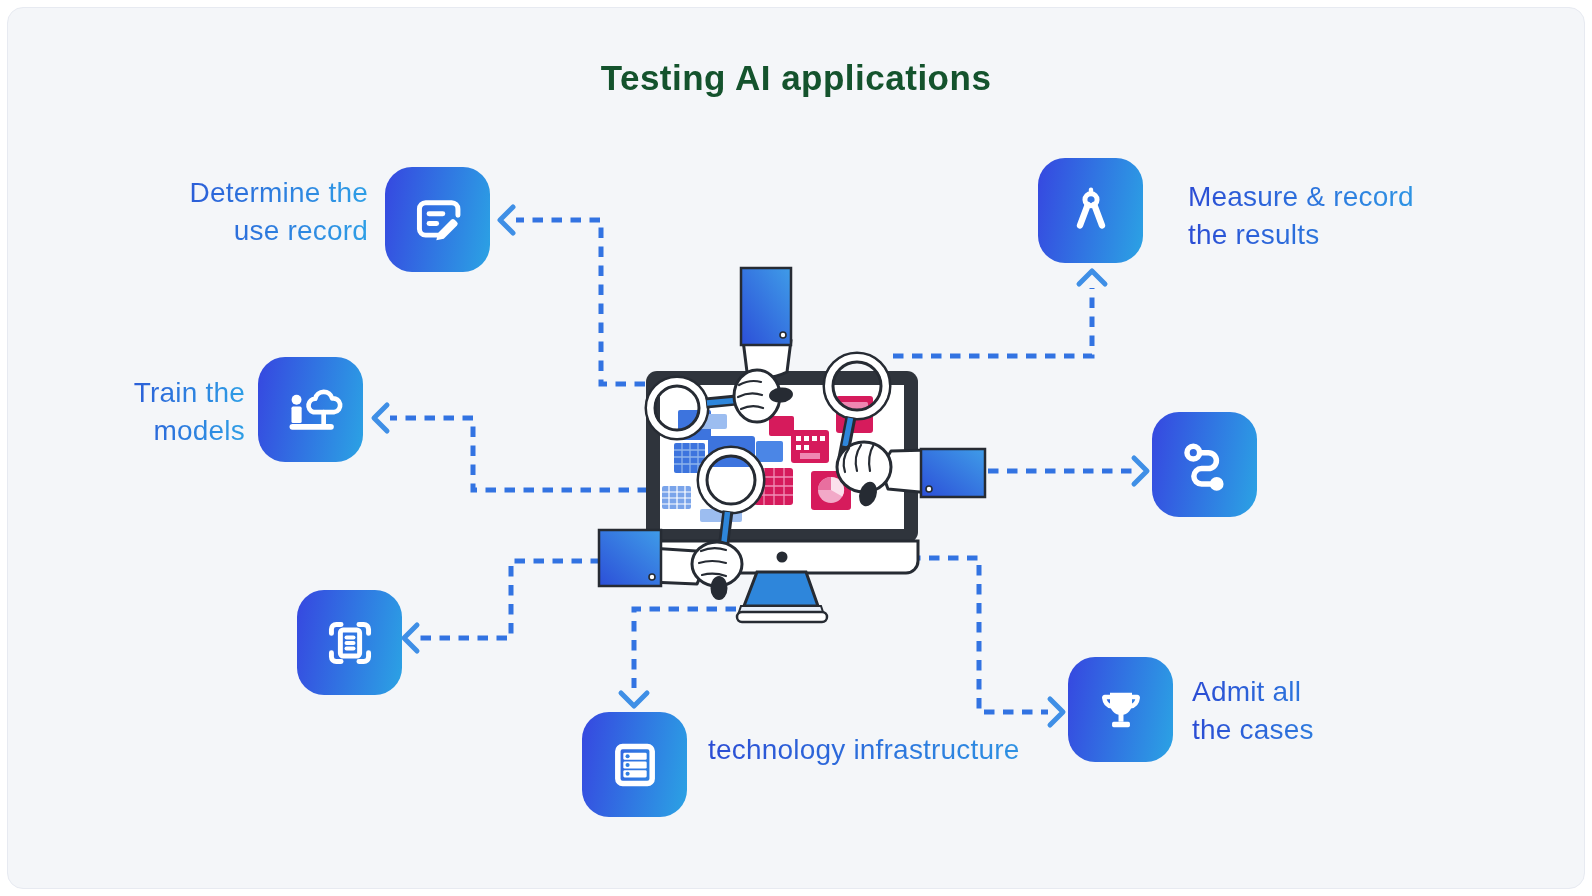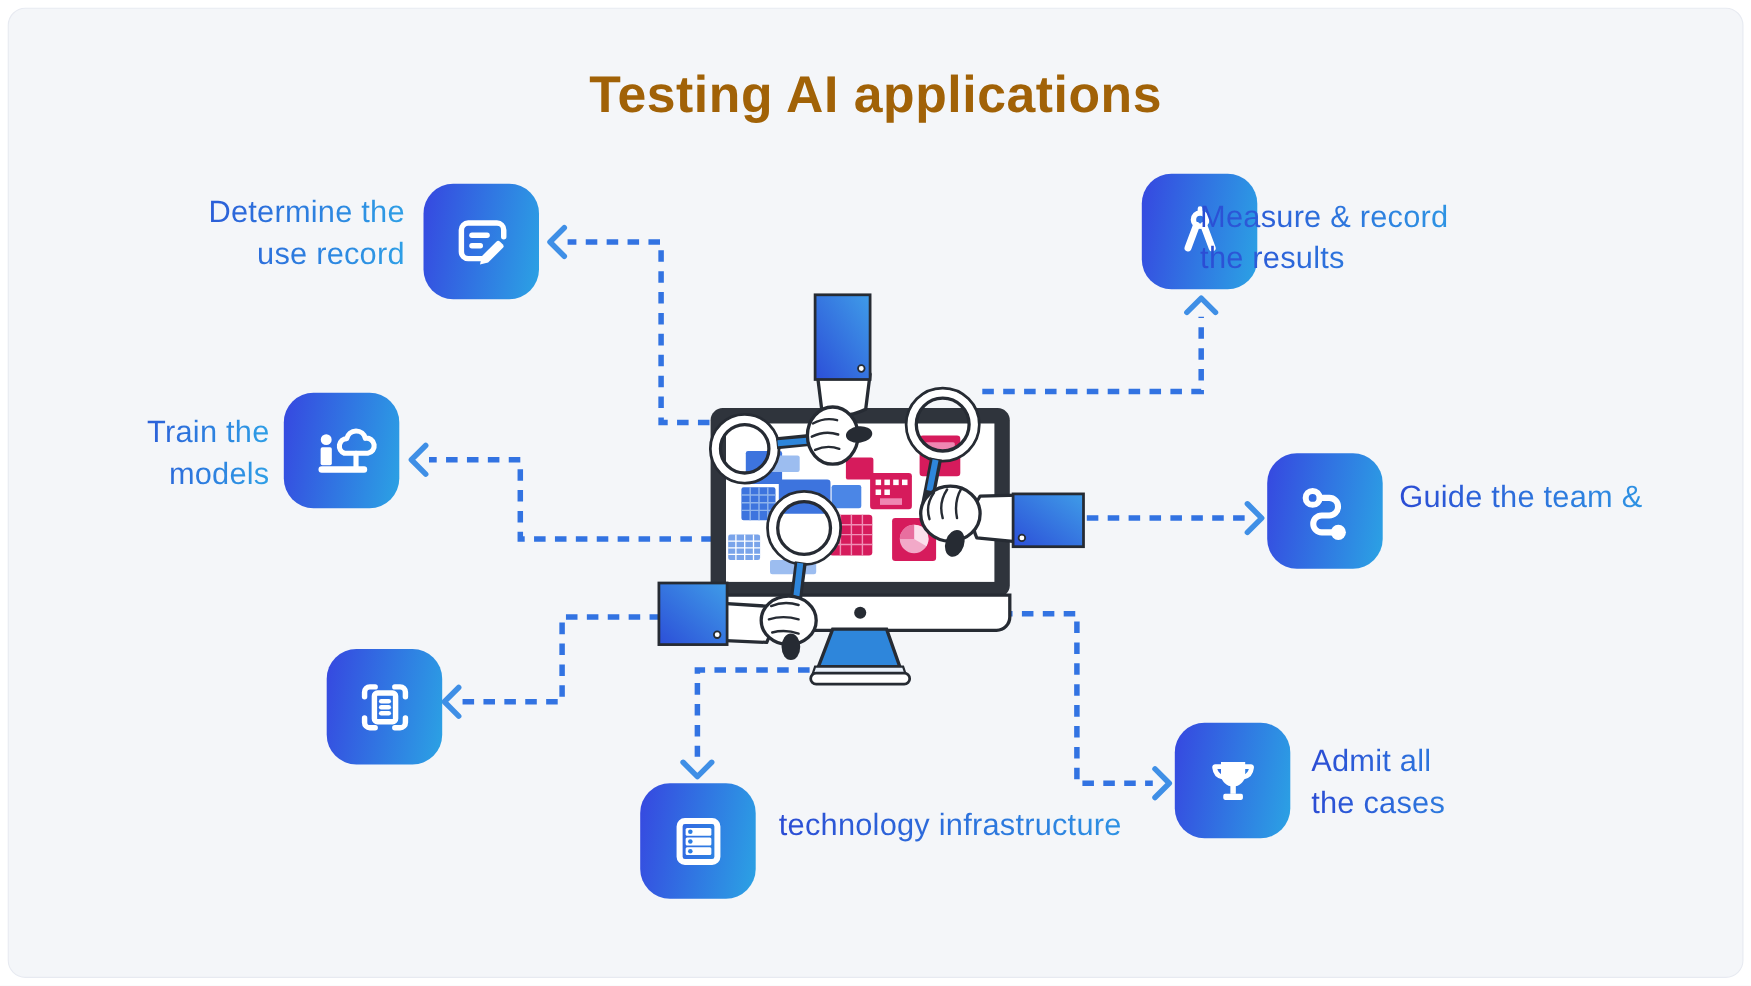--- a/index.html
+++ b/index.html
@@ -9,21 +9,21 @@
     background:#ffffff;
     font-family:"Liberation Sans","DejaVu Sans",sans-serif;
     overflow:hidden;
   }
   .canvas{
     position:absolute;left:7px;top:7px;width:1576px;height:880px;
     background:#f4f6f9;border:1px solid #e7eaf1;border-radius:16px;
   }
   .page-title{
     position:absolute;left:0;right:0;top:58px;
-    text-align:center;font-size:47px;font-weight:700;color:#a16207;
+    text-align:center;font-size:35px;font-weight:700;color:#14532d;
     letter-spacing:0.5px;
   }
   .icon-box{
     position:absolute;width:105px;height:105px;border-radius:27px;
     background:linear-gradient(100deg,#3647e0 0%,#2ba3e4 100%);
     display:flex;align-items:center;justify-content:center;
   }
   .icon-box svg{width:66px;height:66px;display:block;}
   .label{
     position:absolute;font-size:28px;font-weight:400;line-height:38px;
@@ -295,19 +295,18 @@
 <div class="label" style="left:708px;top:731px;width:370px">
   <div>technology infrastructure</div>
 </div>
 
 <div class="label" style="left:1192px;top:673px;width:220px">
   <div>Admit all</div>
   <div>the cases</div>
 </div>
 
 <div class="label" style="left:1272px;top:433px;width:260px">
-  <div>Guide the team &amp;</div>
-</div>
-
-<div class="label" style="left:1091px;top:178px;width:260px">
+</div>
+
+<div class="label" style="left:1188px;top:178px;width:260px">
   <div>Measure &amp; record</div>
   <div>the results</div>
 </div>
 
 </body></html>

